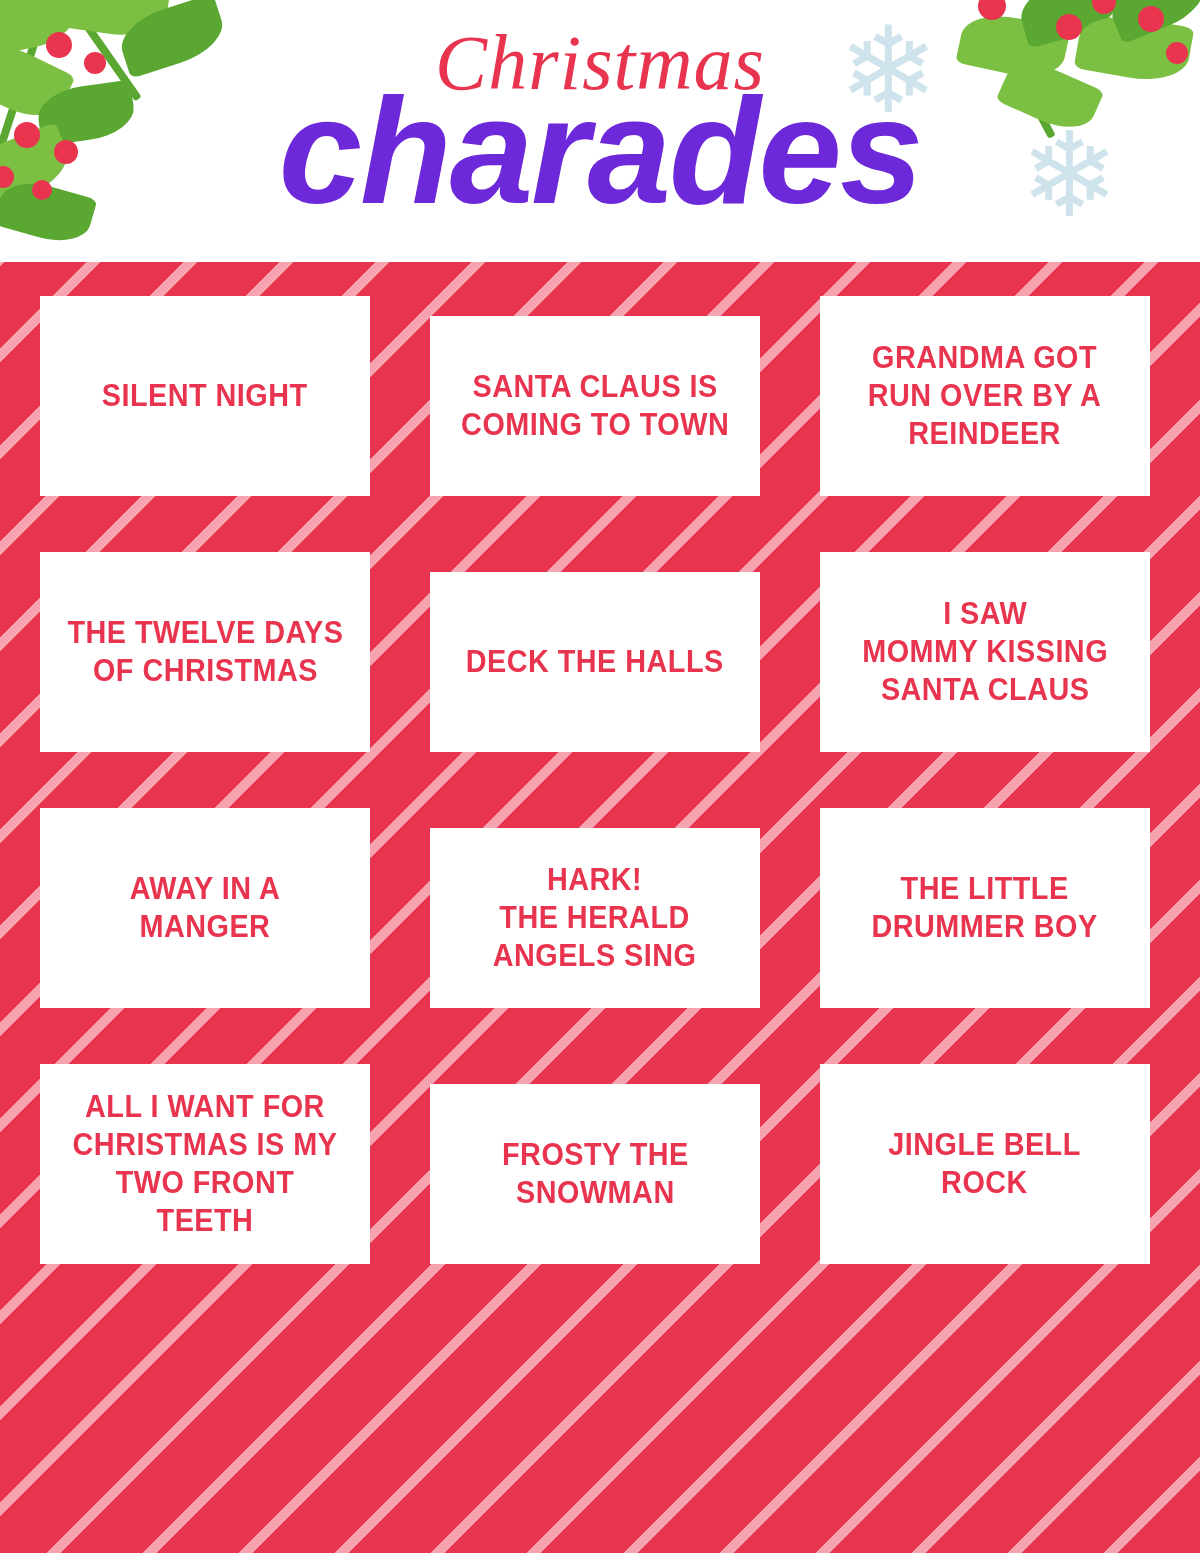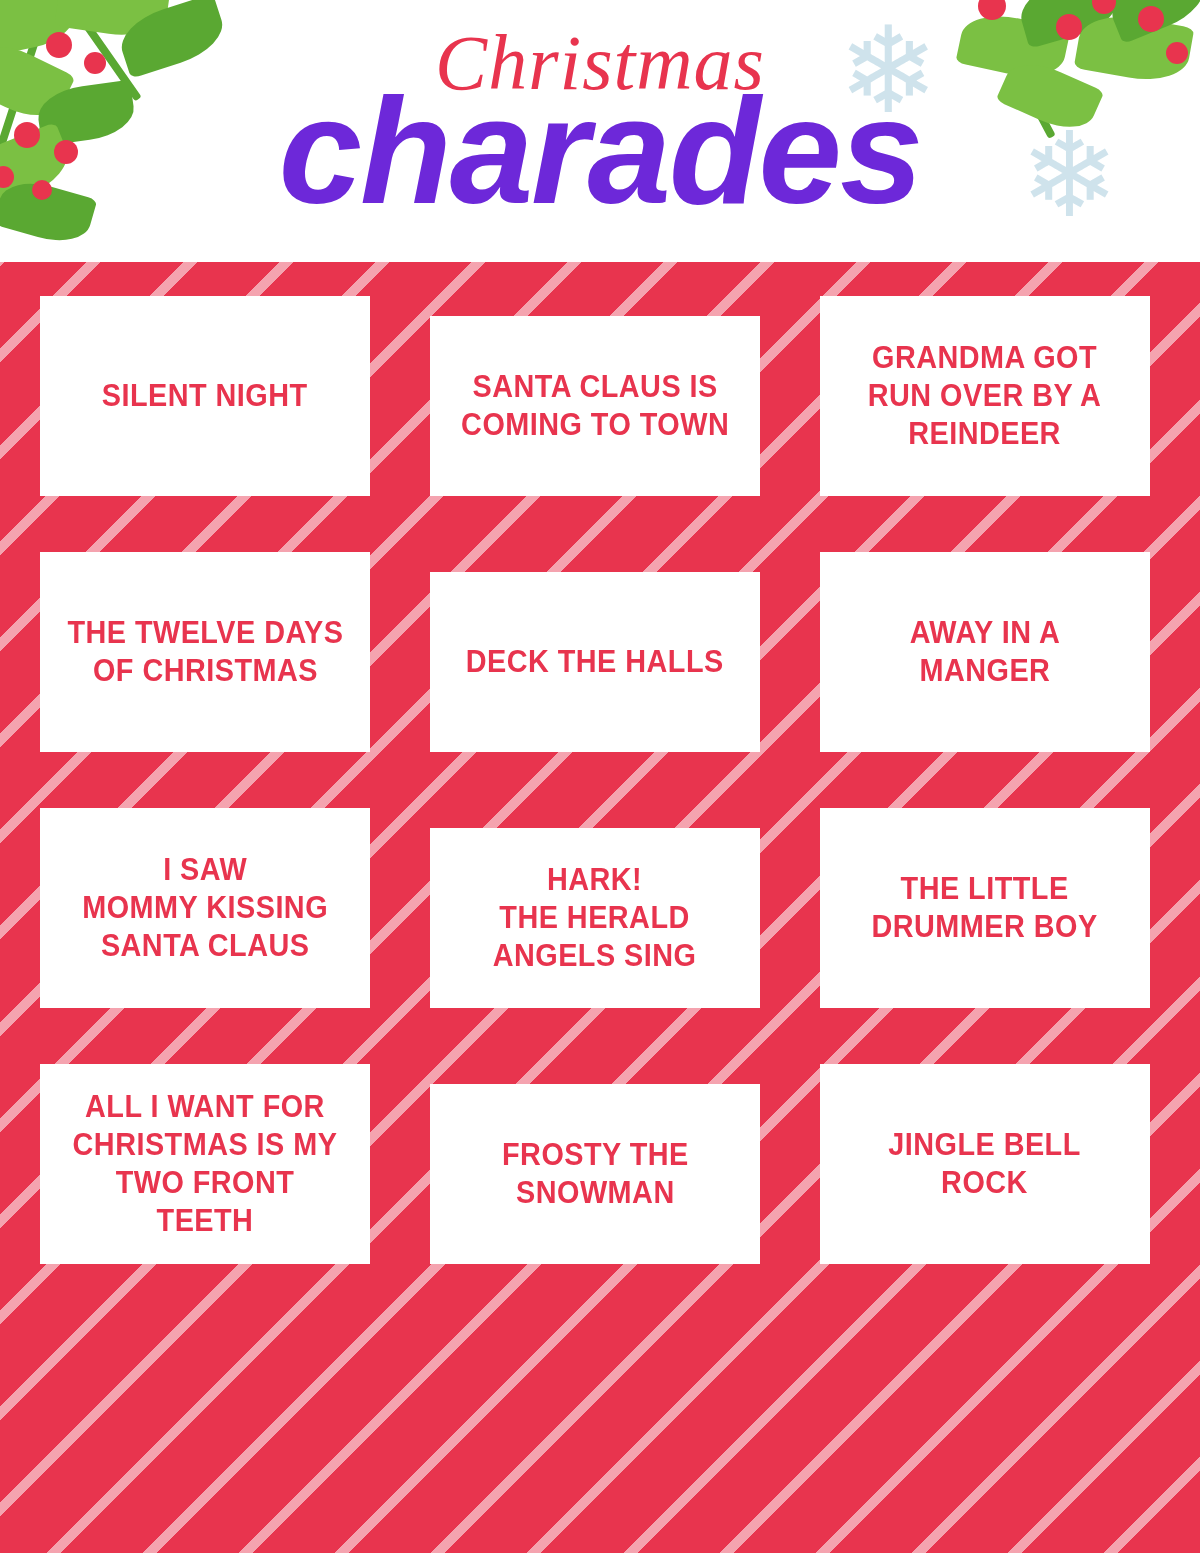--- a/index.html
+++ b/index.html
@@ -203,29 +203,29 @@
 REINDEER</span>
         </div>
         <div class="card">
           <span class="card-text">THE TWELVE DAYS
 OF CHRISTMAS</span>
         </div>
         <div class="card">
           <span class="card-text">DECK THE HALLS</span>
         </div>
         <div class="card">
-          <span class="card-text">AWAY IN A
-MANGER</span>
-        </div>
-        <div class="card">
           <span class="card-text">I SAW
 MOMMY KISSING
 SANTA CLAUS</span>
         </div>
         <div class="card">
+          <span class="card-text">AWAY IN A
+MANGER</span>
+        </div>
+        <div class="card">
           <span class="card-text">HARK!
 THE HERALD
 ANGELS SING</span>
         </div>
         <div class="card">
           <span class="card-text">THE LITTLE
 DRUMMER BOY</span>
         </div>
         <div class="card">
           <span class="card-text">ALL I WANT FOR

